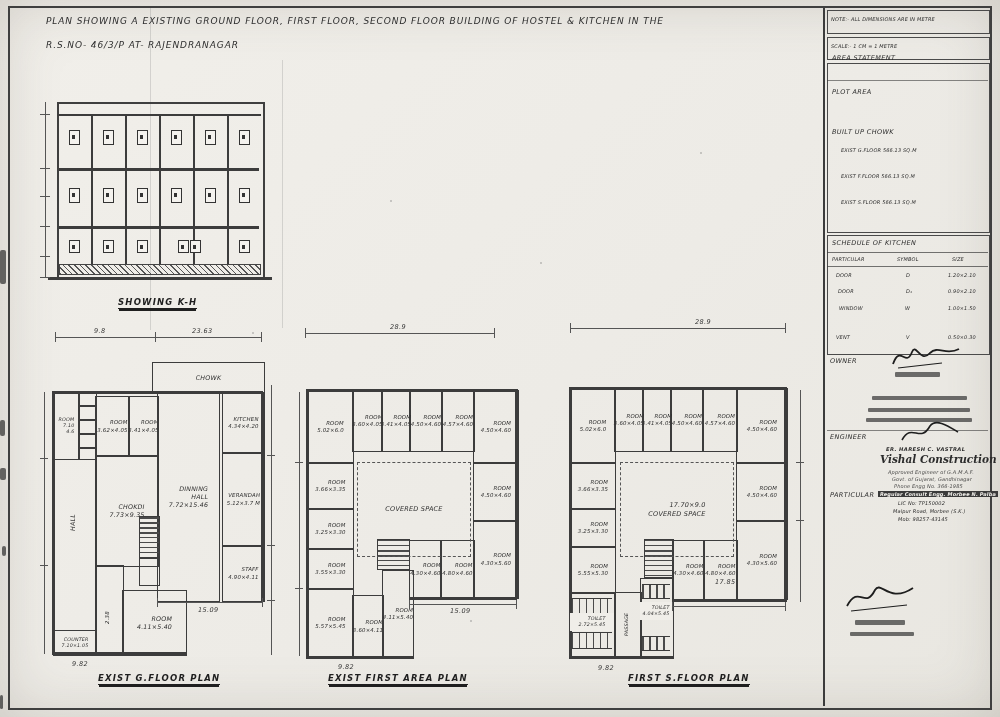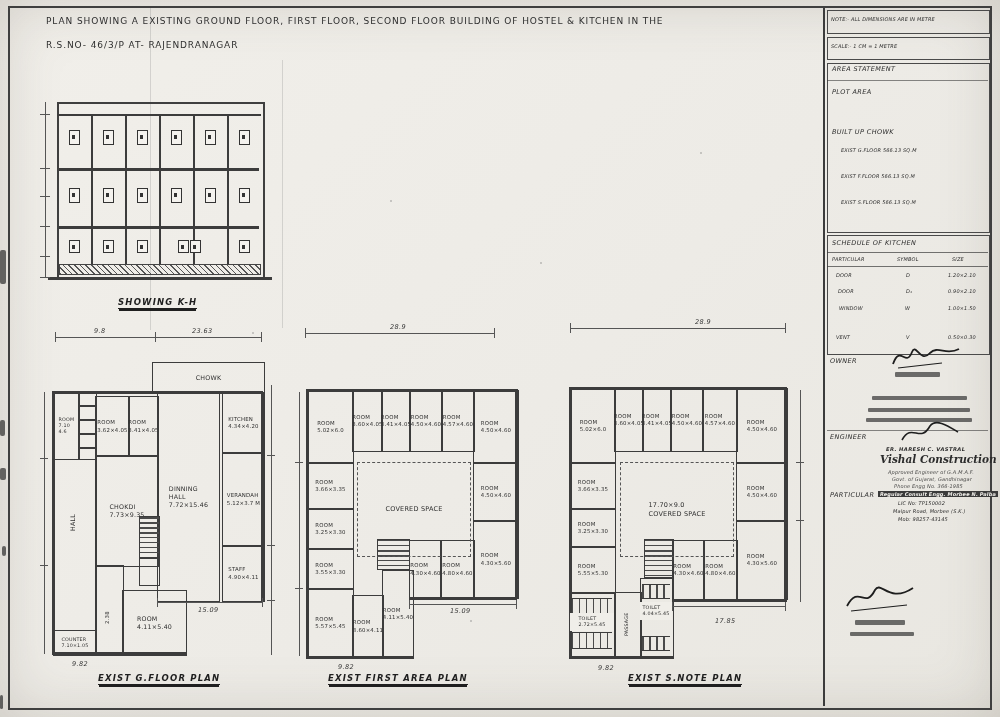--- a/index.html
+++ b/index.html
@@ -4,22 +4,22 @@
 <style>
   html,body{margin:0;padding:0}
   body{width:1000px;height:717px;position:relative;background:#eceae5;font-family:"DejaVu Sans",sans-serif;overflow:hidden}
   .sheet{position:absolute;inset:0;background:linear-gradient(135deg,#f1efea 0%,#edebe6 55%,#e9e7e1 100%);box-shadow:inset 0 0 60px rgba(95,88,75,.22)}
   .frame{position:absolute;border:2px solid #3f3f3f}
   .hline{position:absolute;background:#3c3c3c}
   .vlinebar{position:absolute;background:#3c3c3c}
   .dim{position:absolute;height:1px;background:#555}
   .tick{position:absolute;background:#555}
   .dimlbl{position:absolute;font-size:6.5px;color:#333;font-style:italic;letter-spacing:.4px;white-space:nowrap}
-  .hand{position:absolute;color:#2e2e2e;font-size:9px;letter-spacing:.9px;white-space:nowrap}
-  .room{position:absolute;border:1.5px solid #3c3c3c;display:flex;align-items:center;justify-content:center;text-align:left;font-size:6.3px;line-height:1.3;color:#2f2f2f;white-space:pre-line;letter-spacing:.2px;}
+  .hand{position:absolute;color:#2e2e2e;font-size:9px;letter-spacing:.9px;font-style:italic;white-space:nowrap}
+  .room{position:absolute;border:1.5px solid #3c3c3c;display:flex;align-items:center;justify-content:center;text-align:right;font-size:6.3px;line-height:1.3;color:#2f2f2f;white-space:pre-line;letter-spacing:.2px;font-style:italic}
   .f5{font-size:4.8px}.f55{font-size:5.4px}
   .noborder{border:none}
   .dashed{border:1.2px dashed #555}
   .stairs{position:absolute;border:1.5px solid #3c3c3c;background:repeating-linear-gradient(180deg,#4a4a4a 0 1.5px,transparent 1.5px 5px)}
   .stalls{position:absolute;background:repeating-linear-gradient(90deg,#4a4a4a 0 1.5px,transparent 1.5px 7px);border-top:1.5px solid #3c3c3c;border-bottom:1.5px solid #3c3c3c}
   .shelves{position:absolute;border:1.5px solid #3c3c3c;background:repeating-linear-gradient(180deg,transparent 0 12px,#3c3c3c 12px 14px)}
   .win{position:absolute;width:9px;height:13px;border:1.5px solid #333;background:#f4f2ee}
   .win::after{content:"";position:absolute;left:2px;top:3.5px;width:3px;height:4.5px;background:#333}
   .basehatch{position:absolute;background:repeating-linear-gradient(45deg,#555 0 1px,transparent 1px 4px);border:1px solid #444}
   .plan-label{position:absolute;font-size:8.5px;font-weight:bold;font-style:italic;letter-spacing:1.2px;color:#1f1f1f;border-bottom:1px solid #1f1f1f;box-shadow:0 3px 0 -1px #1f1f1f;padding-bottom:1px;text-align:center;white-space:nowrap}
@@ -265,36 +265,36 @@
   <div class="room f55" style="left:672px;top:540px;width:31px;height:58px">ROOM
 4.30×4.60</div>
   <div class="room f55" style="left:703px;top:540px;width:33px;height:58px">ROOM
 4.80×4.60</div>
   <div class="room dashed" style="left:620px;top:462px;width:112px;height:93px;font-size:6.5px">17.70×9.0
 COVERED SPACE</div>
 
   <div class="dim" style="left:672px;top:606px;width:114px"></div>
   <div class="tick" style="left:672px;top:602px;width:1px;height:9px"></div>
   <div class="tick" style="left:785px;top:602px;width:1px;height:9px"></div>
-  <div class="dimlbl" style="left:715px;top:617px">17.85</div>
+  <div class="dimlbl" style="left:715px;top:578px">17.85</div>
   <div class="dimlbl" style="left:598px;top:664px">9.82</div>
   <div class="tick" style="left:800px;top:390px;width:1px;height:212px"></div>
   <div class="tick" style="left:796px;top:462px;width:8px;height:1px"></div>
   <div class="tick" style="left:796px;top:520px;width:8px;height:1px"></div>
 
-  <div class="plan-label" style="left:628px;top:673px">EXIST S.NOTE PLAN</div>
+  <div class="plan-label" style="left:628px;top:673px">FIRST S.FLOOR PLAN</div>
 
   <div class="tb-box" style="left:827px;top:10px;width:161px;height:22px"></div>
   <div class="tb-text tiny" style="left:831px;top:16px">NOTE:- ALL DIMENSIONS ARE IN METRE</div>
 
   <div class="tb-box" style="left:827px;top:37px;width:161px;height:21px"></div>
   <div class="tb-text tiny" style="left:831px;top:43px">SCALE:- 1 CM = 1 METRE</div>
 
   <div class="tb-box" style="left:827px;top:63px;width:161px;height:168px"></div>
-  <div class="tb-text" style="left:832px;top:65px">AREA STATEMENT</div>
+  <div class="tb-text" style="left:832px;top:54px">AREA STATEMENT</div>
   <div class="hline" style="left:827px;top:80px;width:161px;height:1px;opacity:.6"></div>
   <div class="tb-text" style="left:832px;top:88px">PLOT AREA</div>
   <div class="tb-text" style="left:832px;top:128px">BUILT UP CHOWK</div>
   <div class="tb-text tiny" style="left:841px;top:147px">EXIST G.FLOOR  566.13 SQ.M</div>
   <div class="tb-text tiny" style="left:841px;top:173px">EXIST F.FLOOR  566.13 SQ.M</div>
   <div class="tb-text tiny" style="left:841px;top:199px">EXIST S.FLOOR  566.13 SQ.M</div>
 
   <div class="tb-box" style="left:827px;top:235px;width:161px;height:118px"></div>
   <div class="tb-text" style="left:832px;top:239px">SCHEDULE OF KITCHEN</div>
   <div class="hline" style="left:827px;top:252px;width:161px;height:1px;opacity:.7"></div>

